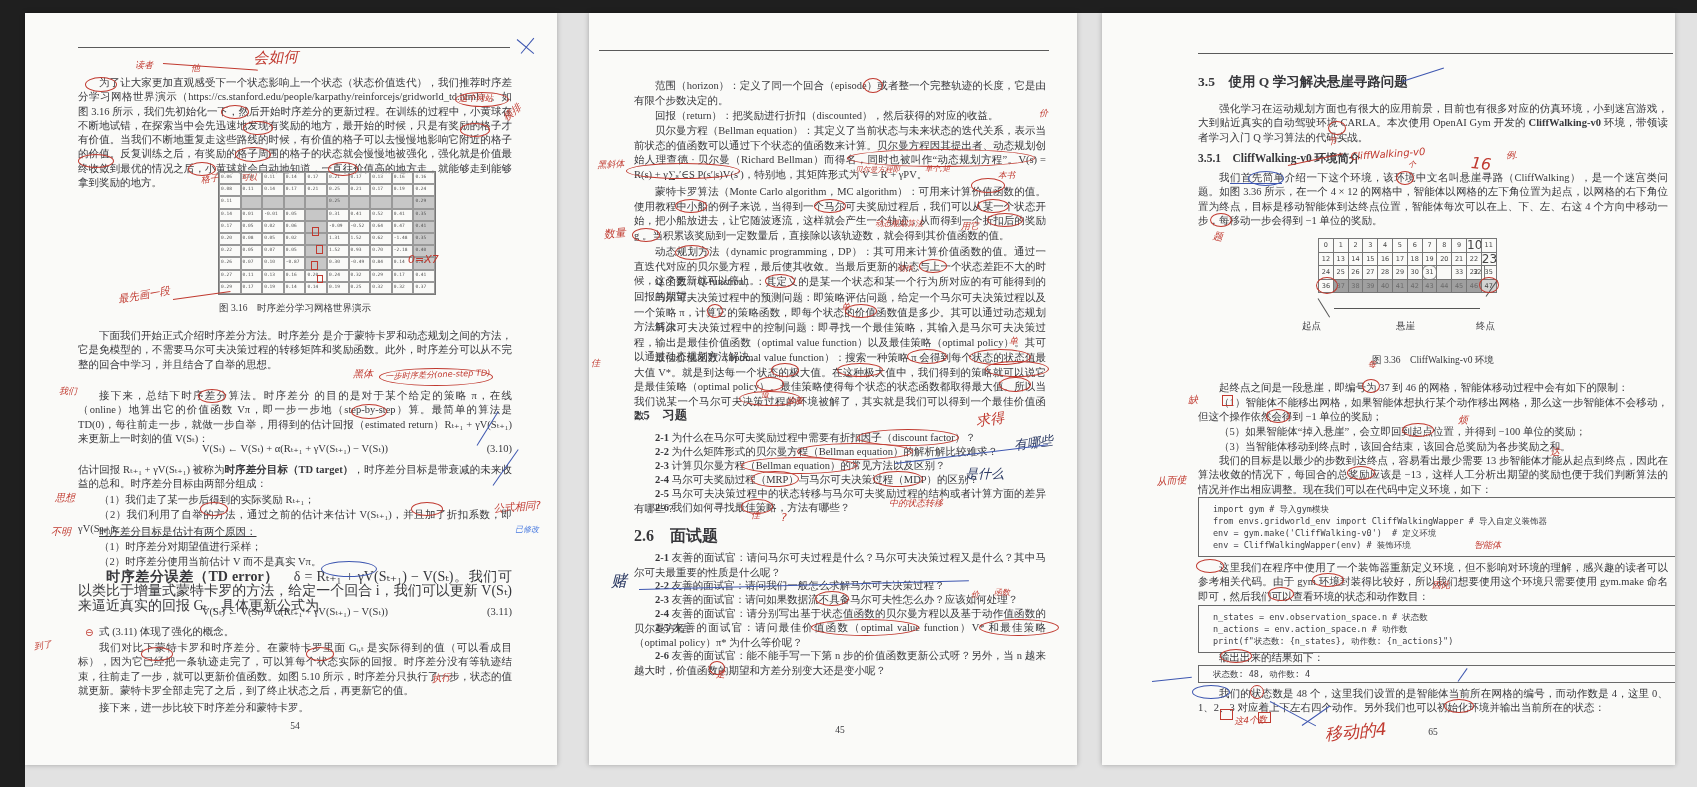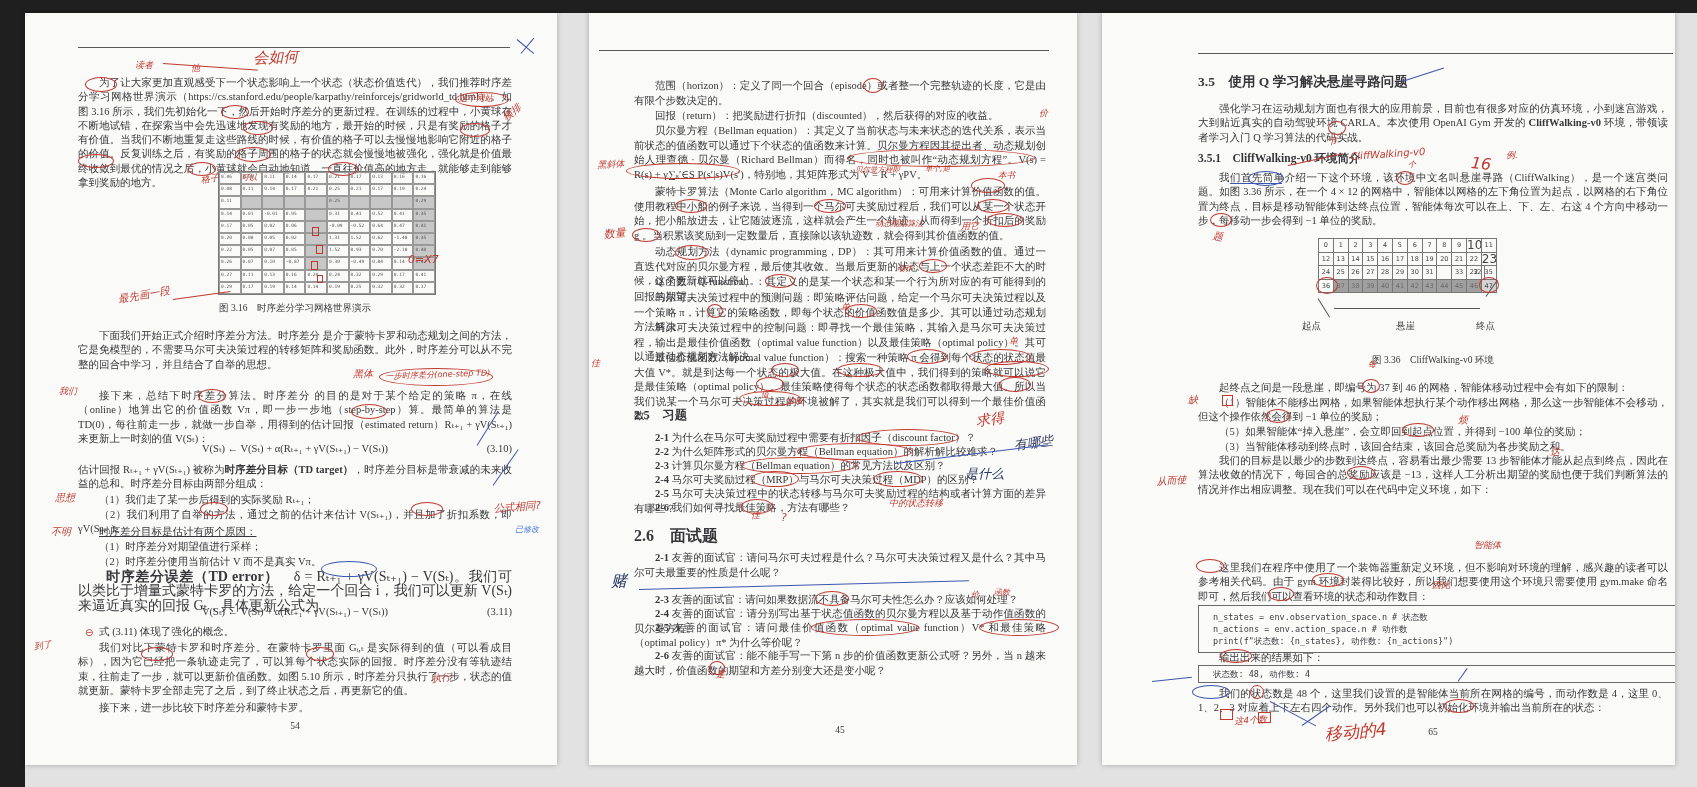--- a/index.html
+++ b/index.html
@@ -211,20 +211,21 @@
       <div class="blk p" style="left: 45px; top: 338px; width: 412px; font-size: 10.5px; line-height: 14.5px; text-indent: 2em;">最佳价值函数（optimal value function）：搜索一种策略 π 会得到每个状态的状态值最大值 V*。就是到达每一个状态的极大值。在这种极大值中，我们得到的策略就可以说它是最佳策略（optimal policy）。最佳策略使得每个状态的状态函数都取得最大值。所以当我们说某一个马尔可夫决策过程的环境被解了，其实就是我们可以得到一个最佳价值函数。</div>
       <div class="blk p" style="left: 45px; top: 395px; width: 412px; font-size: 12.5px; line-height: 14.5px; font-weight: bold; text-align: left;">2.5　习题</div>
       <div class="blk p" style="left: 45px; top: 418px; width: 412px; font-size: 10.5px; line-height: 14.5px; text-indent: 2em;"><b>2-1</b> 为什么在马尔可夫奖励过程中需要有折扣因子（discount factor）？</div>
       <div class="blk p" style="left: 45px; top: 432px; width: 412px; font-size: 10.5px; line-height: 14.5px; text-indent: 2em;"><b>2-2</b> 为什么矩阵形式的贝尔曼方程（Bellman equation）的解析解比较难求？</div>
       <div class="blk p" style="left: 45px; top: 446px; width: 412px; font-size: 10.5px; line-height: 14.5px; text-indent: 2em;"><b>2-3</b> 计算贝尔曼方程（Bellman equation）的常见方法以及区别？</div>
       <div class="blk p" style="left: 45px; top: 460px; width: 412px; font-size: 10.5px; line-height: 14.5px; text-indent: 2em;"><b>2-4</b> 马尔可夫奖励过程（MRP）与马尔可夫决策过程（MDP）的区别？</div>
       <div class="blk p" style="left: 45px; top: 474px; width: 412px; font-size: 10.5px; line-height: 14.5px; text-indent: 2em;"><b>2-5</b> 马尔可夫决策过程中的状态转移与马尔可夫奖励过程的结构或者计算方面的差异有哪些？</div>
       <div class="blk p" style="left: 45px; top: 488px; width: 412px; font-size: 10.5px; line-height: 14.5px; text-indent: 2em;"><b>2-6</b> 我们如何寻找最佳策略，方法有哪些？</div>
       <div class="blk p" style="left: 45px; top: 516px; width: 412px; font-size: 16px; line-height: 14.5px; font-weight: bold; text-align: left;">2.6　面试题</div>
       <div class="blk p" style="left: 45px; top: 538px; width: 412px; font-size: 10.5px; line-height: 14.5px; text-indent: 2em;"><b>2-1</b> 友善的面试官：请问马尔可夫过程是什么？马尔可夫决策过程又是什么？其中马尔可夫最重要的性质是什么呢？</div>
+      <div class="blk p" style="left: 45px; top: 566px; width: 412px; font-size: 10.5px; line-height: 14.5px; text-indent: 2em;"><b>2-2</b> 友善的面试官：请问我们一般怎么求解马尔可夫决策过程？</div>
       <div class="blk p" style="left: 45px; top: 580px; width: 412px; font-size: 10.5px; line-height: 14.5px; text-indent: 2em;"><b>2-3</b> 友善的面试官：请问如果数据流不具备马尔可夫性怎么办？应该如何处理？</div>
       <div class="blk p" style="left: 45px; top: 594px; width: 412px; font-size: 10.5px; line-height: 14.5px; text-indent: 2em;"><b>2-4</b> 友善的面试官：请分别写出基于状态值函数的贝尔曼方程以及基于动作值函数的贝尔曼方程。</div>
       <div class="blk p" style="left: 45px; top: 608px; width: 412px; font-size: 10.5px; line-height: 14.5px; text-indent: 2em;"><b>2-5</b> 友善的面试官：请问最佳价值函数（optimal value function）V* 和最佳策略（optimal policy）π* 为什么等价呢？</div>
       <div class="blk p" style="left: 45px; top: 636px; width: 412px; font-size: 10.5px; line-height: 14.5px; text-indent: 2em;"><b>2-6</b> 友善的面试官：能不能手写一下第 n 步的价值函数更新公式呀？另外，当 n 越来越大时，价值函数的期望和方差分别变大还是变小呢？</div>
       <div class="blk p" style="left: 45px; top: 710px; width: 412px; font-size: 9.5px; line-height: 14.5px; text-align: center;">45</div>
       <span class="hw" style="left: 8px; top: 146px; font-size: 9px; color: rgb(192, 57, 47); transform: rotate(-3deg);">黑斜体</span>
       <span class="hw" style="left: 450px; top: 94px; font-size: 9px; color: rgb(192, 57, 47); transform: rotate(0deg);">价</span>
       <span class="hw" style="left: 266px; top: 152px; font-size: 7.5px; color: rgb(192, 57, 47); transform: rotate(0deg);">贝尔曼方程即</span>
       <span class="hw" style="left: 336px; top: 151px; font-size: 7.5px; color: rgb(192, 57, 47); transform: rotate(0deg);">单个,矩</span>
       <span class="hw" style="left: 409px; top: 157px; font-size: 8.5px; color: rgb(192, 57, 47); transform: rotate(0deg);">本书</span>
@@ -313,21 +314,21 @@
         <span style="left: 133.2px; top: 13.6px; width: 13.8px; height: 12.6px; line-height: 12.6px; font-size: 6.5px;">21</span>
         <span style="left: 148px; top: 13.6px; width: 13.8px; height: 12.6px; line-height: 12.6px; font-size: 6.5px;">22</span>
         <span style="left: 162.8px; top: 13.6px; width: 13.8px; height: 12.6px; line-height: 12.6px; font-size: 12px;">23</span>
         <span style="left: 0px; top: 27.2px; width: 13.8px; height: 12.6px; line-height: 12.6px; font-size: 6.5px;">24</span>
         <span style="left: 14.8px; top: 27.2px; width: 13.8px; height: 12.6px; line-height: 12.6px; font-size: 6.5px;">25</span>
         <span style="left: 29.6px; top: 27.2px; width: 13.8px; height: 12.6px; line-height: 12.6px; font-size: 6.5px;">26</span>
         <span style="left: 44.4px; top: 27.2px; width: 13.8px; height: 12.6px; line-height: 12.6px; font-size: 6.5px;">27</span>
         <span style="left: 59.2px; top: 27.2px; width: 13.8px; height: 12.6px; line-height: 12.6px; font-size: 6.5px;">28</span>
         <span style="left: 74px; top: 27.2px; width: 13.8px; height: 12.6px; line-height: 12.6px; font-size: 6.5px;">29</span>
         <span style="left: 88.8px; top: 27.2px; width: 13.8px; height: 12.6px; line-height: 12.6px; font-size: 6.5px;">30</span>
-        <span style="left: 103.6px; top: 27.2px; width: 13.8px; height: 12.6px; line-height: 12.6px; font-size: 6.5px;">31</span>
+        <span style="left: 103.6px; top: 27.2px; width: 13.8px; height: 12.6px; line-height: 12.6px; font-size: 6.5px; border-radius: 6px;">31</span>
         <span style="left: 118.4px; top: 27.2px; width: 13.8px; height: 12.6px; line-height: 12.6px; font-size: 6.5px; padding-left: 33px;">32</span>
         <span style="left: 133.2px; top: 27.2px; width: 13.8px; height: 12.6px; line-height: 12.6px; font-size: 6.5px;">33</span>
         <span style="left: 148px; top: 27.2px; width: 13.8px; height: 12.6px; line-height: 12.6px; font-size: 6.5px;">22</span>
         <span style="left: 162.8px; top: 27.2px; width: 13.8px; height: 12.6px; line-height: 12.6px; font-size: 6.5px;">35</span>
         <span style="left: 0px; top: 40.8px; width: 13.8px; height: 12.6px; line-height: 12.6px; font-size: 6.5px;">36</span>
         <span style="left: 14.8px; top: 40.8px; width: 13.8px; height: 12.6px; line-height: 12.6px; font-size: 6.5px; background: rgb(159, 159, 159); color: rgb(106, 106, 106);">37</span>
         <span style="left: 29.6px; top: 40.8px; width: 13.8px; height: 12.6px; line-height: 12.6px; font-size: 6.5px; background: rgb(159, 159, 159); color: rgb(106, 106, 106);">38</span>
         <span style="left: 44.4px; top: 40.8px; width: 13.8px; height: 12.6px; line-height: 12.6px; font-size: 6.5px; background: rgb(159, 159, 159); color: rgb(106, 106, 106);">39</span>
         <span style="left: 59.2px; top: 40.8px; width: 13.8px; height: 12.6px; line-height: 12.6px; font-size: 6.5px; background: rgb(159, 159, 159); color: rgb(106, 106, 106);">40</span>
         <span style="left: 74px; top: 40.8px; width: 13.8px; height: 12.6px; line-height: 12.6px; font-size: 6.5px; background: rgb(159, 159, 159); color: rgb(106, 106, 106);">41</span>
@@ -343,20 +344,26 @@
         <div class="figlabel" style="left: -16px; top: 82px;">起点</div>
         <div class="figlabel" style="left: 78px; top: 82px;">悬崖</div>
         <div class="figlabel" style="left: 158px; top: 82px;">终点</div>
       </div>
       <div class="blk p" style="left: 96px; top: 340px; width: 470px; font-size: 9.5px; line-height: 14.3px; text-align: center;">图 3.36　CliffWalking-v0 环境</div>
       <div class="blk p" style="left: 96px; top: 368px; width: 470px; font-size: 10.5px; line-height: 14.3px; text-indent: 2em;">起终点之间是一段悬崖，即编号为 37 到 46 的网格，智能体移动过程中会有如下的限制：</div>
       <div class="blk p" style="left: 96px; top: 383px; width: 470px; font-size: 10.5px; line-height: 14.3px; text-indent: 2em;">（1）智能体不能移出网格，如果智能体想执行某个动作移出网格，那么这一步智能体不会移动，但这个操作依然会得到 −1 单位的奖励；</div>
       <div class="blk p" style="left: 96px; top: 412px; width: 470px; font-size: 10.5px; line-height: 14.3px; text-indent: 2em;">（5）如果智能体“掉入悬崖”，会立即回到起点位置，并得到 −100 单位的奖励；</div>
       <div class="blk p" style="left: 96px; top: 427px; width: 470px; font-size: 10.5px; line-height: 14.3px; text-indent: 2em;">（3）当智能体移动到终点时，该回合结束，该回合总奖励为各步奖励之和。</div>
       <div class="blk p" style="left: 96px; top: 441px; width: 470px; font-size: 10.5px; line-height: 14.3px; text-indent: 2em;">我们的目标是以最少的步数到达终点，容易看出最少需要 13 步智能体才能从起点到终点，因此在算法收敛的情况下，每回合的总奖励应该是 −13，这样人工分析出期望的奖励也便于我们判断算法的情况并作出相应调整。现在我们可以在代码中定义环境，如下：</div>
+      <div class="codebox" style="left: 96px; top: 484px; width: 462px; padding: 5px 14px; font-size: 8.5px; line-height: 12px;">
+        <div>import gym # 导入gym模块</div>
+        <div>from envs.gridworld_env import CliffWalkingWapper # 导入自定义装饰器</div>
+        <div>env = gym.make('CliffWalking-v0')  # 定义环境</div>
+        <div>env = CliffWalkingWapper(env) # 装饰环境</div>
+      </div>
       <div class="blk p" style="left: 96px; top: 548px; width: 470px; font-size: 10.5px; line-height: 14.3px; text-indent: 2em;">这里我们在程序中使用了一个装饰器重新定义环境，但不影响对环境的理解，感兴趣的读者可以参考相关代码。由于 gym 环境封装得比较好，所以我们想要使用这个环境只需要使用 gym.make 命名即可，然后我们可以查看环境的状态和动作数目：</div>
       <div class="codebox" style="left: 96px; top: 592px; width: 462px; padding: 5px 14px; font-size: 8.5px; line-height: 12px;">
         <div>n_states = env.observation_space.n # 状态数</div>
         <div>n_actions = env.action_space.n # 动作数</div>
         <div>print(f"状态数: {n_states}, 动作数: {n_actions}")</div>
       </div>
       <div class="blk p" style="left: 96px; top: 638px; width: 470px; font-size: 10.5px; line-height: 14.3px; text-indent: 2em;">输出出来的结果如下：</div>
       <div class="codebox" style="left: 96px; top: 652px; width: 462px; padding: 2px 14px; font-size: 8.5px; line-height: 12px;">
         <div>状态数: 48, 动作数: 4</div>
       </div>

